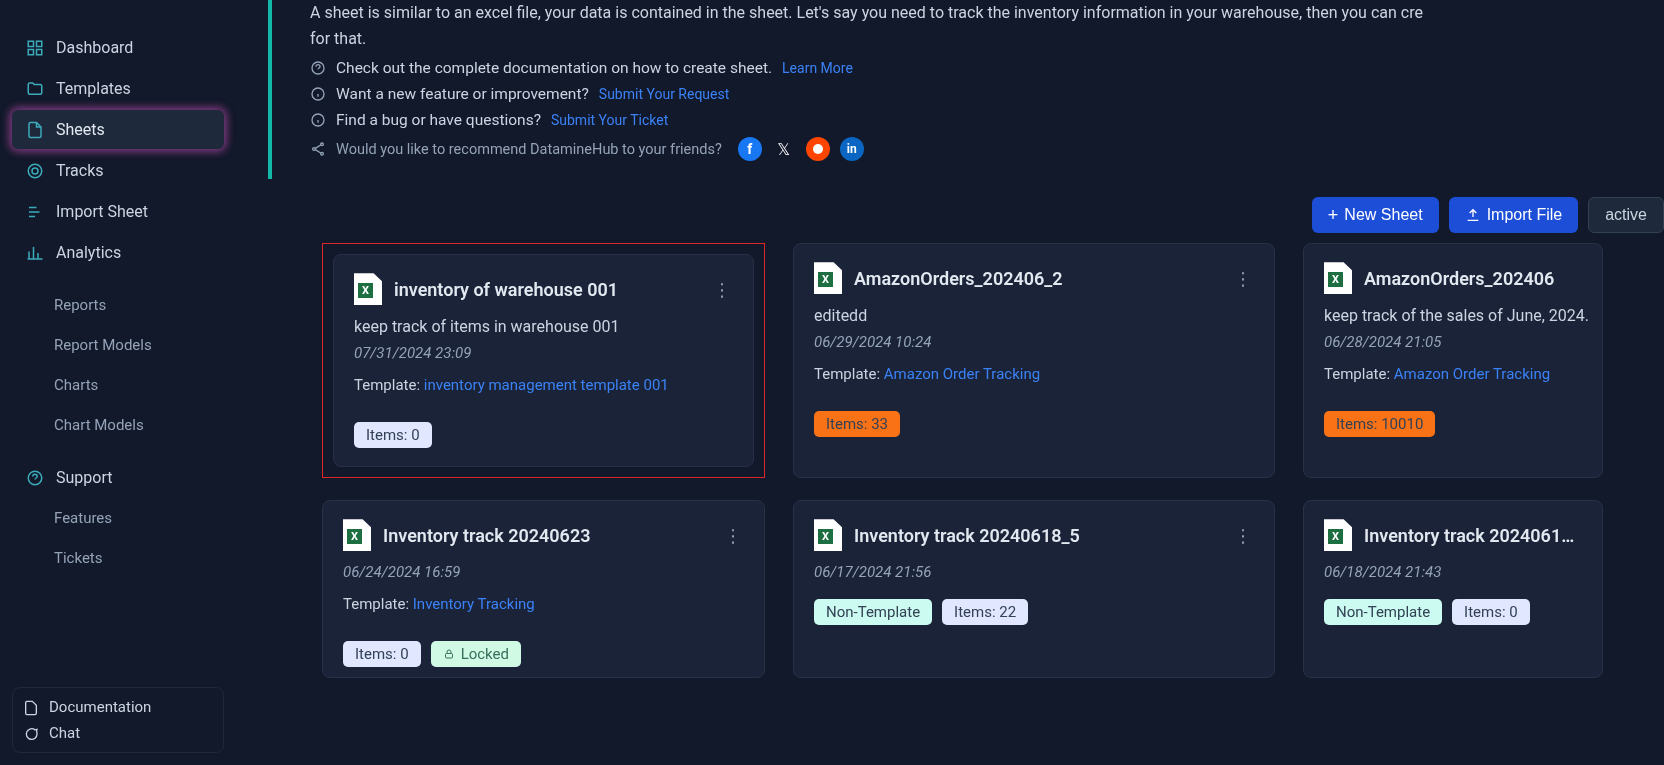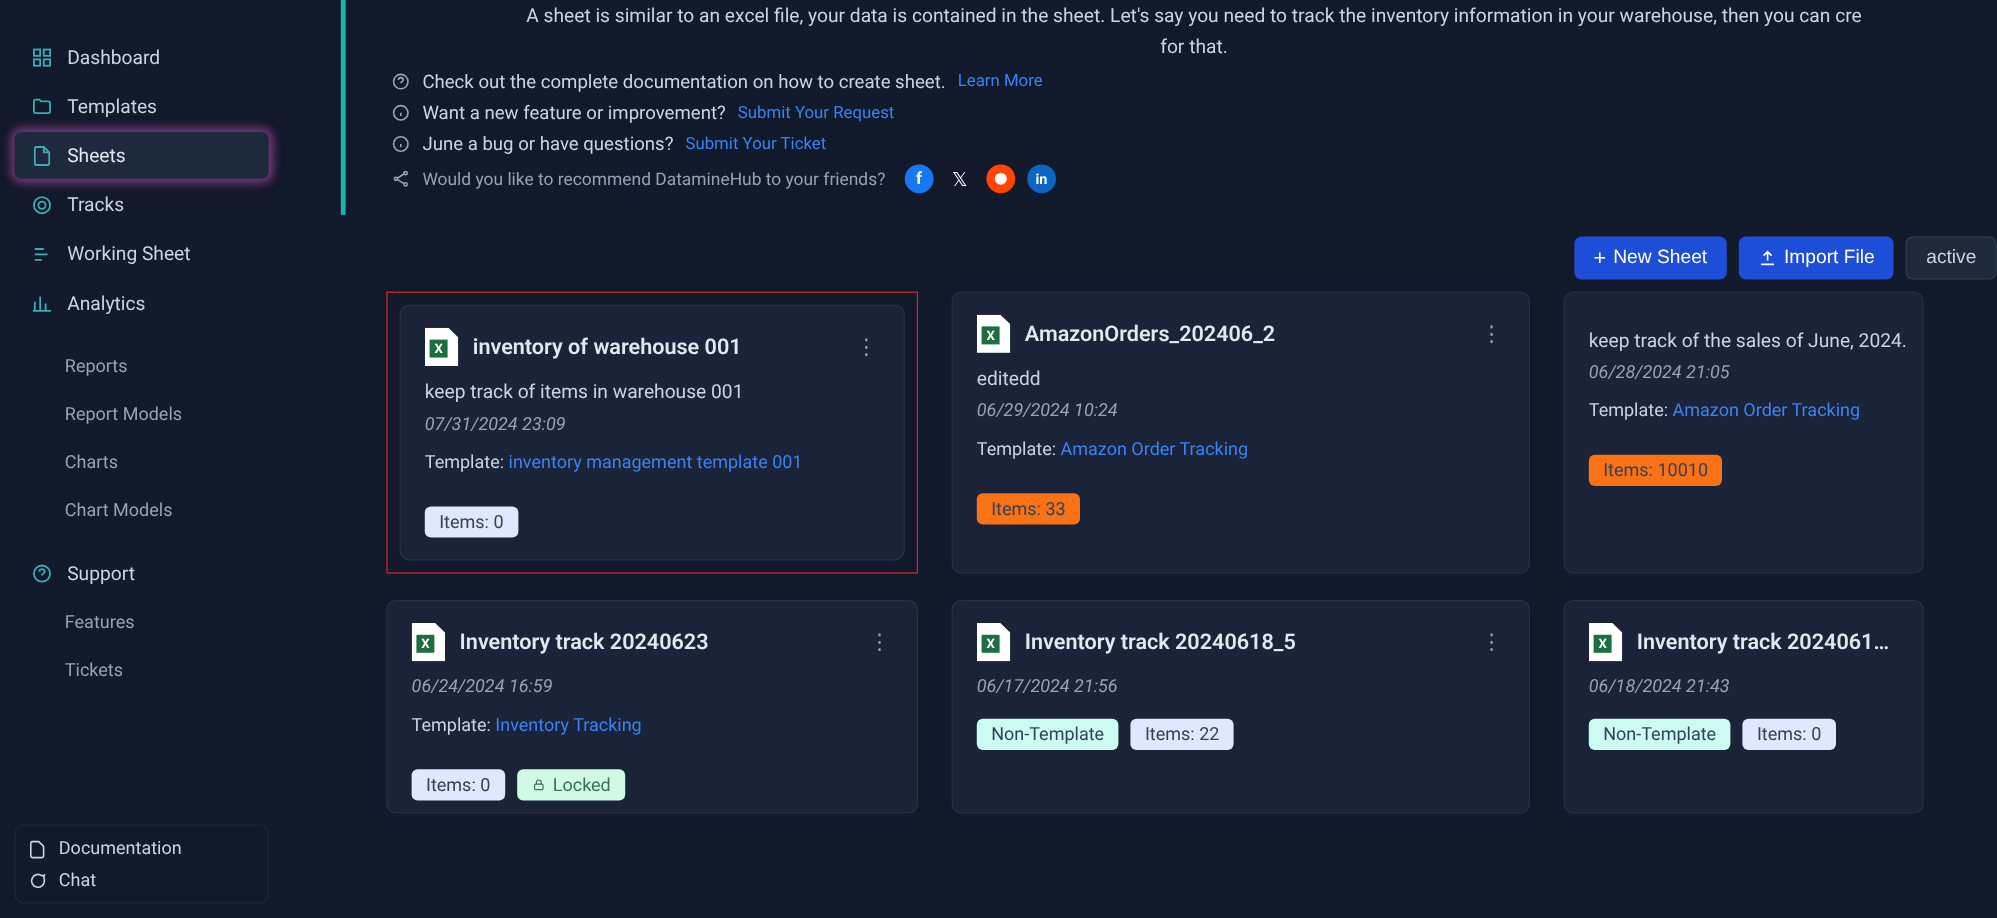--- a/index.html
+++ b/index.html
@@ -49,25 +49,24 @@
 }
 .sidebar-footer .row { display:flex; align-items:flex-end; gap:10px; padding:4px 0; color:#cbd5e1; font-size:15px;}
 
 .main {
   flex:1;
   padding: 0 0 0 0;
   overflow:hidden;
   position:relative;
 }
 .banner-wrap {
-  margin-left: 48px;
+  margin-left: 32px;
   border-left: 4px solid #14b8a6;
   padding-left: 38px;
   padding-bottom: 18px;
-  text-align: center;
 }
 .banner-line { color:#cbd5e1; font-size:16px; line-height:1.6; }
 .banner-row { display:flex; align-items:center; gap:10px; margin-top:8px; font-size:15.5px; color:#cbd5e1;}
 .banner-row .link { color:#3b82f6; font-size:14px; cursor:pointer;}
 .banner-row .micn { width:16px; height:16px; color:#94a3b8; display:inline-flex;}
 .social { display:flex; gap:10px; margin-left:6px;}
 .social .sbtn { width:24px; height:24px; border-radius:50%; display:flex; align-items:center; justify-content:center; cursor:pointer;}
 .fb { background:#1877f2; color:#fff; font-size:14px; font-weight:bold;}
 .x { color:#fff; font-size:16px;}
 .rd { background:#ff4500; color:#fff;}
@@ -172,21 +171,21 @@
         </svg>
       </span>
     <span>Tracks</span>
   </div>
   <div class="nav-item">
     <span class="icn">
         <svg viewBox="0 0 24 24" fill="none" stroke="currentColor" stroke-width="2">
           <path d="M4 6h10M4 12h14M4 18h8"></path>
         </svg>
       </span>
-    <span>Working Sheet</span>
+    <span>Import Sheet</span>
   </div>
   <div class="nav-item">
     <span class="icn">
         <svg viewBox="0 0 24 24" fill="none" stroke="currentColor" stroke-width="2">
           <path d="M4 20V10M10 20V4M16 20v-8M2 20h20"></path>
         </svg>
       </span>
     <span>Analytics</span>
   </div>
   <div class="nav-gap"></div>
@@ -259,21 +258,21 @@
       <span>Want a new feature or improvement?</span>
       <span class="link">Submit Your Request</span>
     </div>
     <div class="banner-row">
       <span class="micn">
           <svg viewBox="0 0 24 24" fill="none" stroke="currentColor" stroke-width="2">
             <circle cx="12" cy="12" r="9"></circle>
             <path d="M12 8h.01M12 12v4"></path>
           </svg>
         </span>
-      <span>June a bug or have questions?</span>
+      <span>Find a bug or have questions?</span>
       <span class="link">Submit Your Ticket</span>
     </div>
     <div class="banner-row">
       <span class="micn">
           <svg viewBox="0 0 24 24" fill="none" stroke="currentColor" stroke-width="2">
             <circle cx="18" cy="5" r="2"></circle>
             <circle cx="6" cy="12" r="2"></circle>
             <circle cx="18" cy="19" r="2"></circle>
             <path d="M8 11l8-5M8 13l8 5"></path>
           </svg>
@@ -335,20 +334,24 @@
       </div>
       <div class="card-desc">editedd</div>
       <div class="card-date">06/29/2024 10:24</div>
       <div class="tmpl-row"><span>Template: </span><span class="link">Amazon Order Tracking</span></div>
       <div class="badges">
         <span class="badge items2">Items: 33</span>
       </div>
     </div>
 
     <div class="card cut">
+      <div class="card-head">
+        <span class="xfile"></span>
+        <span class="card-title">AmazonOrders_202406</span>
+      </div>
       <div class="card-desc" style="white-space:nowrap">keep track of the sales of June, 2024.</div>
       <div class="card-date">06/28/2024 21:05</div>
       <div class="tmpl-row"><span>Template: </span><span class="link">Amazon Order Tracking</span></div>
       <div class="badges">
         <span class="badge items2">Items: 10010</span>
       </div>
     </div>
   </div>
 
   <div class="grid row2" style="margin-top:22px;">

